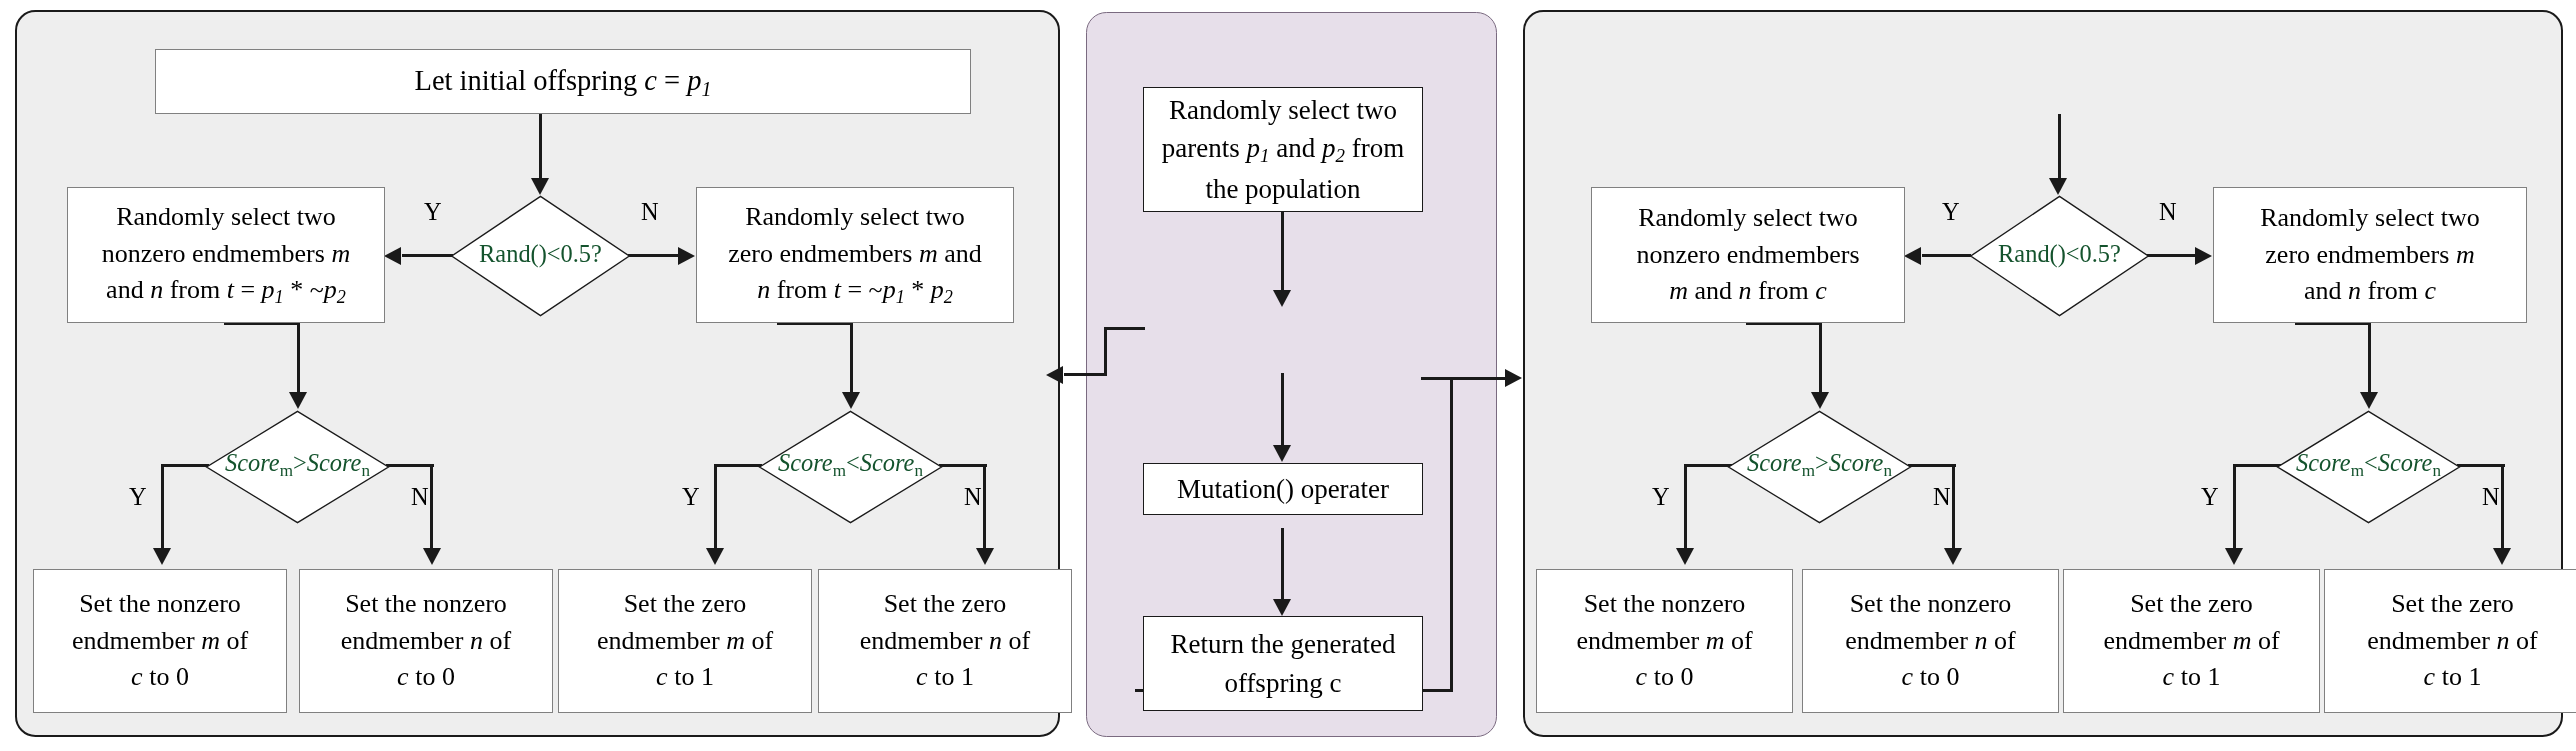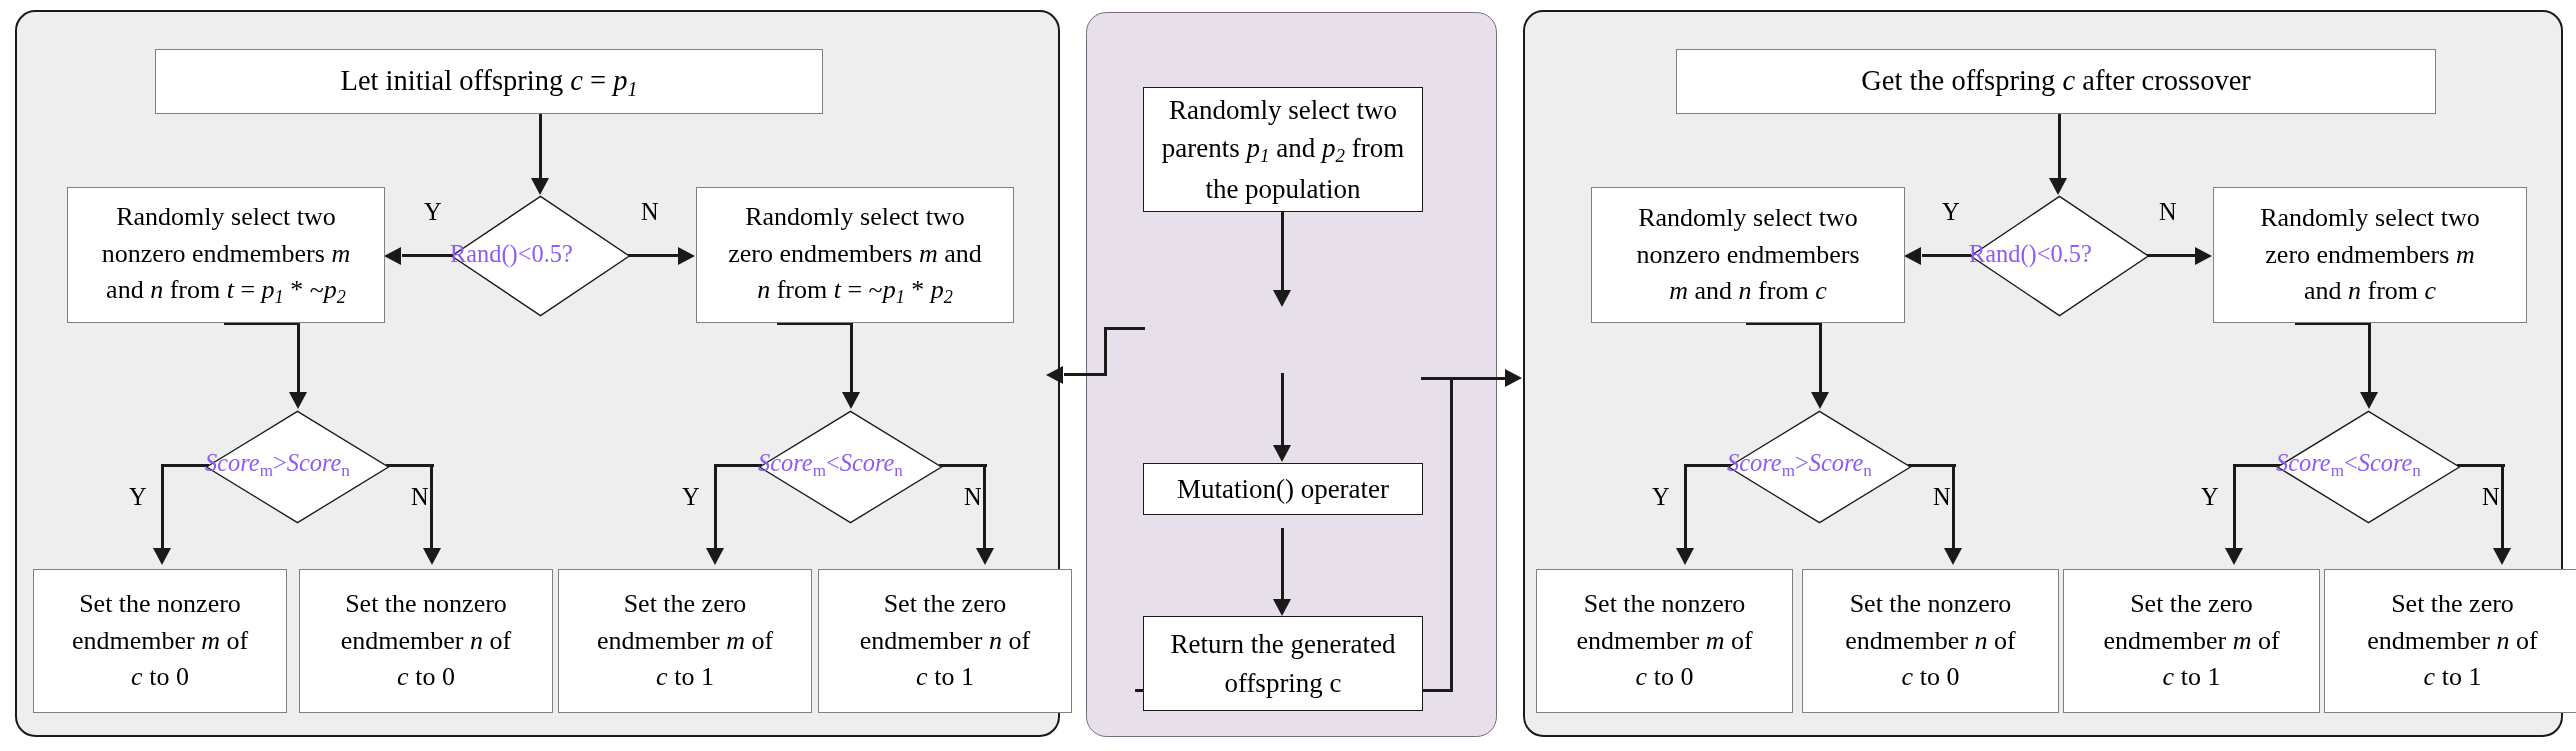--- a/index.html
+++ b/index.html
@@ -59,22 +59,23 @@
   
   .diamond {
     position: absolute;
     z-index: 3;
   }
   .diamond svg { display: block; overflow: visible; }
   .diamond-label {
     position: absolute;
     left: 0;
     width: 100%;
+    text-align: center;
     font-style: normal;
-    color: #8b5cf6;
+    color: #14532d;
     z-index: 4;
     pointer-events: none;
   }
 
   
   .vline, .hline {
     position: absolute;
     background: #1a1a1a;
     z-index: 2;
   }
@@ -122,21 +123,21 @@
   .fs-diam  { font-size: 24.4px; }
   .fs-yn    { font-size: 24.4px; }
 </style>
 </head>
 <body>
 
 <div id="root">
 
   <div class="panel panel-gray" style="left:15px; top:9.5px; width:1045px; height:727px;"></div>
 
-  <div class="box fs-big" style="left:155px; top:49px; width:668px; height:65px;">
+  <div class="box fs-big" style="left:155px; top:49px; width:816px; height:65px;">
     <span class="box-inner">
       
       Let initial offspring <span class="it">c</span> = <span class="it">p<span class="sub-it">1</span></span>
     </span>
   </div>
 
   <div class="vline thin" style="left:539px; top:114px; width:2.7px; height:69px;"></div>
   <div class="arrow-down" style="left:531px; top:178px;"></div>
 
   <div class="diamond" style="left:450px; top:195px; width:181px; height:122px;">
@@ -273,25 +274,20 @@
   <div class="arrow-left" style="left:1046px; top:366px;"></div>
 
   <div class="hline" style="left:1135px; top:689px; width:317px;"></div>
   <div class="vline" style="left:1450px; top:377px; height:315px;"></div>
   <div class="hline" style="left:1421px; top:377px; width:31px;"></div>
   <div class="hline" style="left:1450px; top:377px; width:57px;"></div>
   <div class="arrow-right" style="left:1505px; top:369px;"></div>
 
   <div class="panel panel-gray" style="left:1523px; top:9.5px; width:1040px; height:727px;"></div>
 
-  <div class="box fs-big" style="left:1676px; top:49px; width:760px; height:65px;">
-    <span class="box-inner">
-      Get the offspring <span class="it">c</span> after crossover
-    </span>
-  </div>
 
   <div class="vline thin" style="left:2058px; top:114px; width:2.7px; height:69px;"></div>
   <div class="arrow-down" style="left:2049px; top:178px;"></div>
 
   <div class="diamond" style="left:1969px; top:195px; width:181px; height:122px;">
     <svg width="181" height="122" viewBox="0 0 266 180">
       <polygon points="133,2 264,90 133,178 2,90" fill="#ffffff" stroke="#1a1a1a" stroke-width="2"></polygon>
     </svg>
     <div class="diamond-label fs-diam" style="top:45px;">Rand()&lt;0.5?</div>
   </div>

